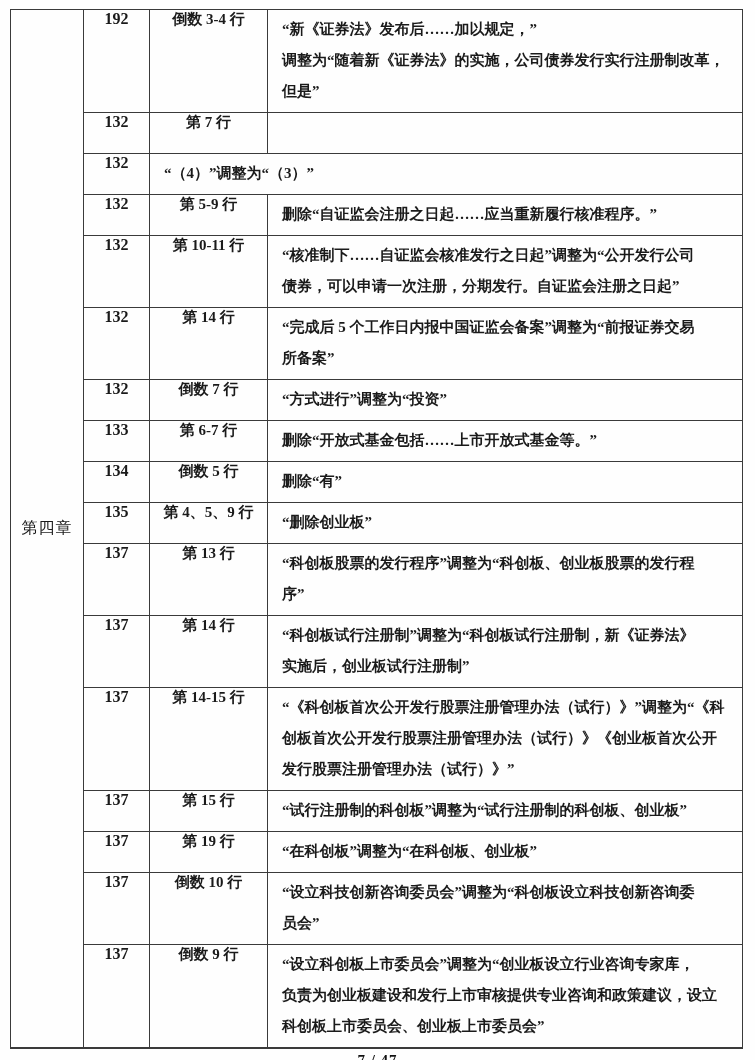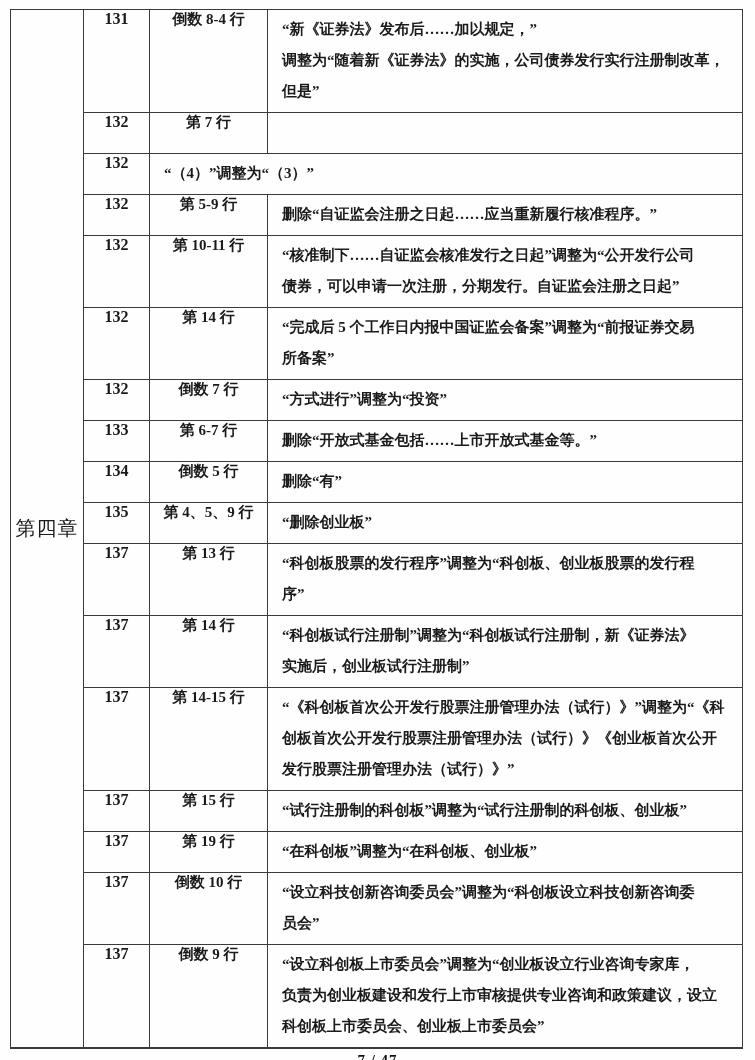--- a/index.html
+++ b/index.html
@@ -26,21 +26,21 @@
     box-sizing: border-box;
     background: #fefefe;
   }
   .chapter-col {
     width: 72px;
     flex: 0 0 72px;
     border-right: 1px solid #3a3a3a;
     display: flex;
     align-items: center;
     justify-content: center;
-    font-size: 20px;
+    font-size: 16px;
     letter-spacing: 1px;
   }
   .rows-col {
     flex: 1 1 auto;
     display: flex;
     flex-direction: column;
     min-width: 0;
   }
   .trow {
     display: flex;
@@ -95,22 +95,22 @@
 </style>
 </head>
 <body>
 
 <div class="doc-table">
   <div class="chapter-col">
     <span>第四章</span>
   </div>
   <div class="rows-col">
       <div class="trow">
-    <div class="cell cell-page">131</div>
-    <div class="cell cell-line">倒数 8-4 行</div>
+    <div class="cell cell-page">192</div>
+    <div class="cell cell-line">倒数 3-4 行</div>
     <div class="cell cell-content">
       <div class="content-text">“新《证券法》发布后……加以规定，”
 调整为“随着新《证券法》的实施，公司债券发行实行注册制改革，
 但是”</div>
     </div>
   </div>
       <div class="trow">
     <div class="cell cell-page">132</div>
     <div class="cell cell-line">第 7 行</div>
   </div>

